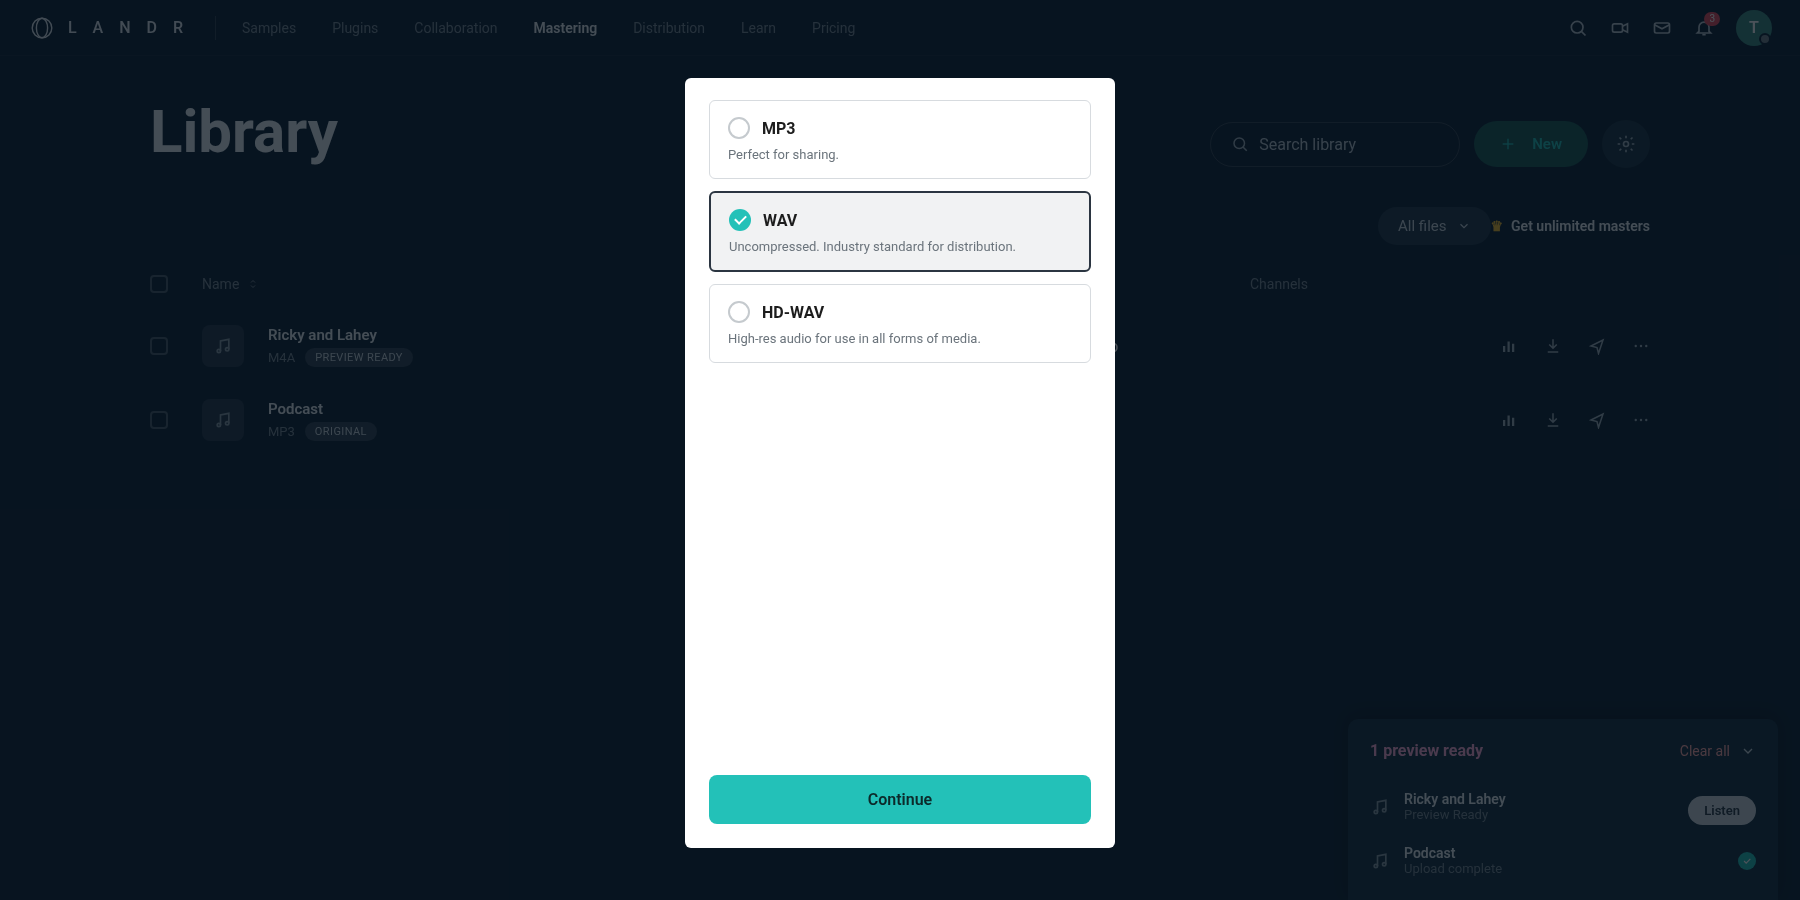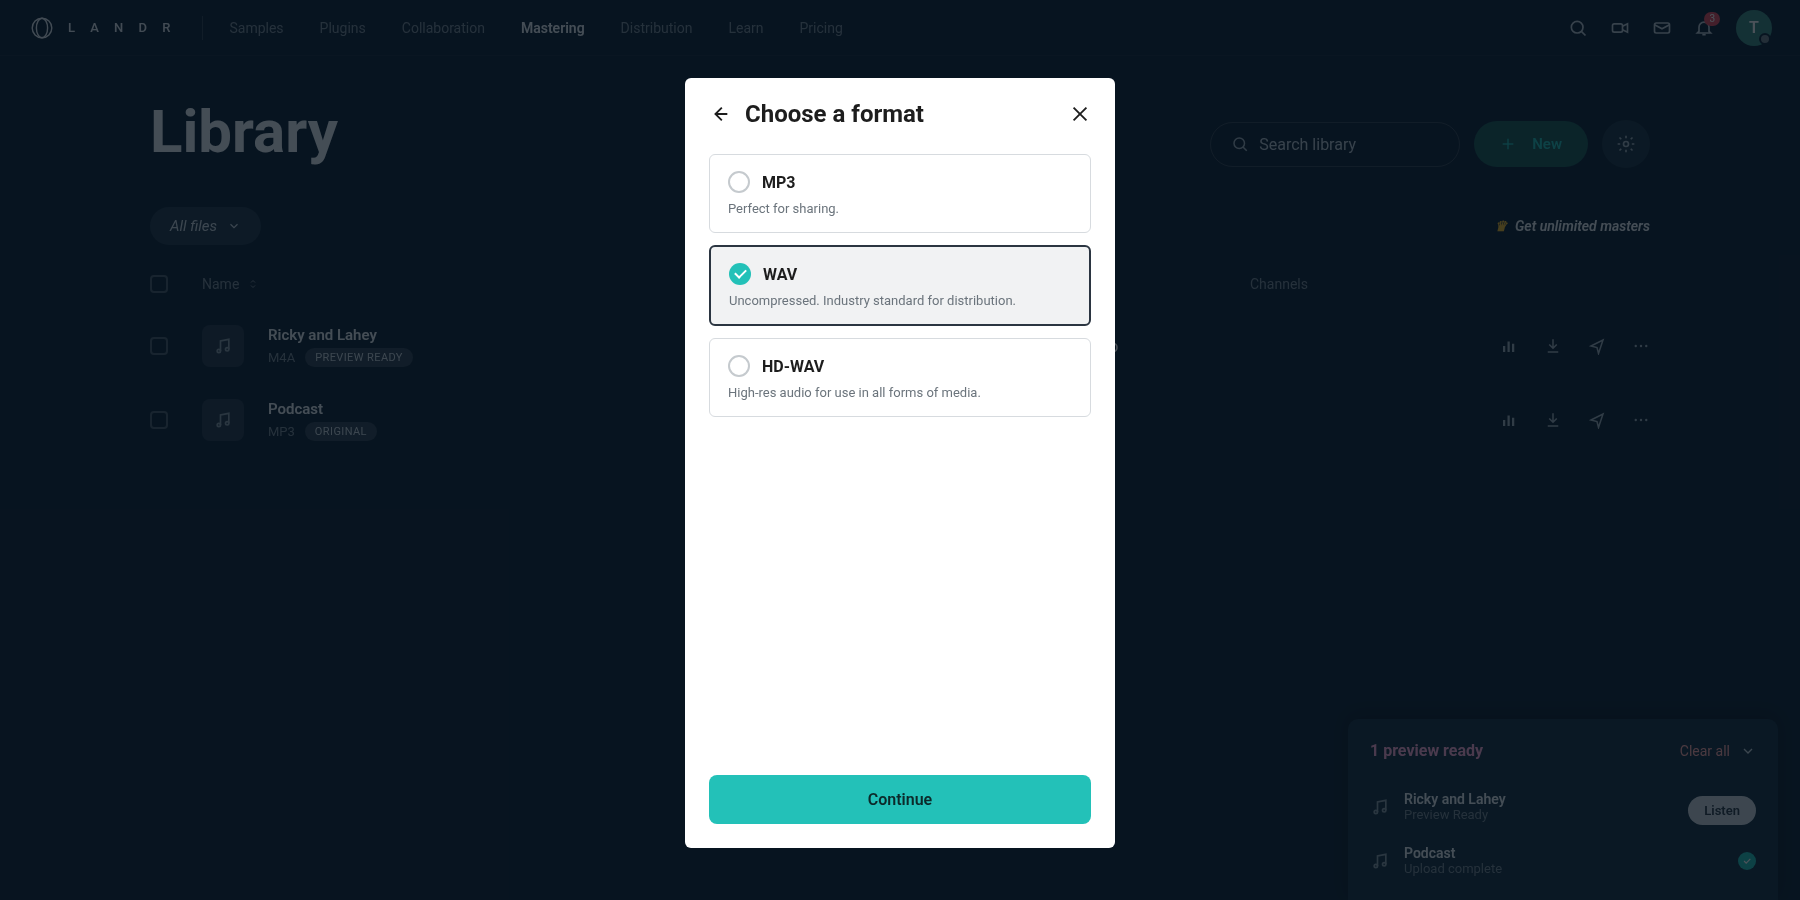--- a/index.html
+++ b/index.html
@@ -10,39 +10,39 @@
     --text-light:#b7c4ce;
     --badge-bg:#2a3b4a;
     --panel:#16303f;
   }
   *{box-sizing:border-box;font-family:-apple-system,BlinkMacSystemFont,"Segoe UI",Roboto,Helvetica,Arial,sans-serif;}
   body{margin:0;width:1800px;height:900px;background:var(--bg);overflow:hidden;position:relative;color:#fff;}
   
   .header{display:flex;align-items:center;height:56px;padding:0 28px;border-bottom:1px solid rgba(255,255,255,0.04);}
   .logo{display:flex;align-items:center;gap:12px;}
   .logo-mark{width:28px;height:28px;}
-  .logo-text{font-size:13px;letter-spacing:6px;color:#dfe7ec;font-weight:500;}
+  .logo-text{font-size:16px;letter-spacing:6px;color:#dfe7ec;font-weight:500;}
   .header-divider{width:1px;height:24px;background:rgba(255,255,255,0.15);margin:0 26px;}
   .nav{display:flex;gap:36px;}
   .nav a{color:var(--text-muted);font-size:14px;text-decoration:none;}
   .nav a.active{color:#e6edf1;font-weight:600;}
   .header-right{margin-left:auto;display:flex;align-items:center;gap:22px;}
   .hicon{width:20px;height:20px;color:var(--text-light);cursor:pointer;}
   .bell-wrap{position:relative;}
   .badge-dot{position:absolute;top:-6px;right:-6px;background:#e24a5a;color:#fff;font-size:10px;border-radius:8px;padding:1px 5px;line-height:1.2;}
   .avatar{width:36px;height:36px;border-radius:50%;background:#3a8a7f;display:flex;align-items:center;justify-content:center;color:#fff;font-weight:600;position:relative;}
   .avatar::after{content:"";position:absolute;right:1px;bottom:1px;width:8px;height:8px;border-radius:50%;background:#6f7d87;border:2px solid var(--bg);}
   
   .main{padding:40px 150px 0;}
   .page-title{font-size:60px;font-weight:700;color:#e6edf1;margin:0 0 40px;}
   .toolbar{display:flex;align-items:center;position:absolute;top:120px;right:150px;gap:14px;}
   .search-pill{display:flex;align-items:center;gap:10px;border:1px solid rgba(255,255,255,0.15);border-radius:40px;padding:12px 20px;color:var(--text-light);width:250px;}
   .new-btn{display:flex;align-items:center;gap:16px;background:#1a5a55;color:var(--teal);border-radius:30px;padding:14px 26px;font-weight:600;font-size:15px;}
   .gear-btn{width:48px;height:48px;border-radius:50%;background:#1c3545;display:flex;align-items:center;justify-content:center;}
-  .filter-row{display:flex;align-items:center;justify-content:space-between;margin-top:10px;font-style:italic;}
+  .filter-row{display:flex;align-items:center;justify-content:flex-end;margin-top:10px;}
   .chip{display:inline-flex;align-items:center;gap:10px;background:#21384a;border-radius:30px;padding:10px 20px;color:#c9d4dc;font-size:15px;}
   .unlimited{display:flex;align-items:center;gap:8px;color:#e6edf1;font-size:14px;font-weight:600;}
   .crown{color:#f0b92e;font-size:14px;}
   
   .thead{display:flex;align-items:center;padding:30px 0 16px;color:var(--text-muted);font-size:14px;}
   .col-check{width:52px;}
   .col-name{flex:1;display:flex;align-items:center;gap:8px;}
   .col-created{width:220px;display:flex;align-items:center;gap:8px;}
   .col-channels{width:200px;}
   .col-actions{width:200px;}
@@ -310,30 +310,20 @@
     <div class="check-circ">
       <svg width="10" height="10" viewBox="0 0 24 24">
           <path d="M5 12l5 5L20 7" fill="none" stroke="#fff" stroke-width="3"></path>
         </svg>
     </div>
   </div>
 </div>
 
 <div class="overlay">
   <div class="modal">
-    <div class="modal-head">
-      <svg class="modal-back" viewBox="0 0 24 24">
-          <path d="M14 5l-7 7 7 7M7 12h13" fill="none" stroke="currentColor" stroke-width="2"></path>
-        </svg>
-      <div class="modal-title">Choose a format</div>
-      <svg class="modal-close" viewBox="0 0 24 24">
-          <line x1="5" y1="5" x2="19" y2="19" stroke="currentColor" stroke-width="2"></line>
-          <line x1="19" y1="5" x2="5" y2="19" stroke="currentColor" stroke-width="2"></line>
-        </svg>
-    </div>
 
     <div class="opt">
       <div class="opt-row">
         <div class="radio"></div>
         <span class="opt-title">MP3</span>
       </div>
       <div class="opt-desc">Perfect for sharing.</div>
     </div>
 
     <div class="opt selected">

